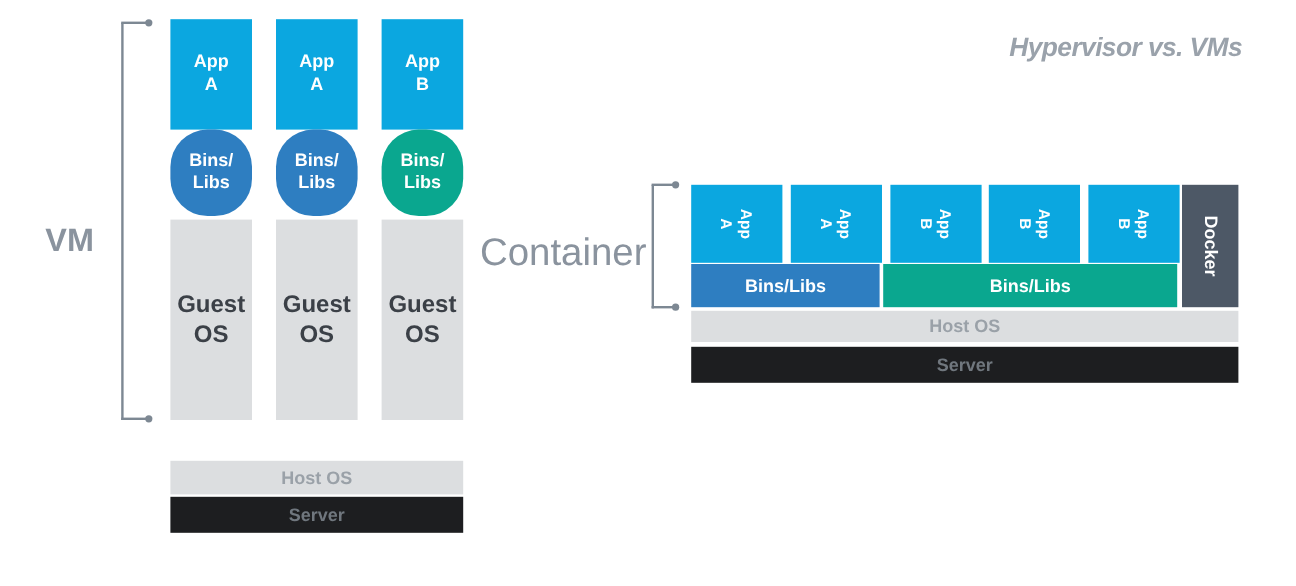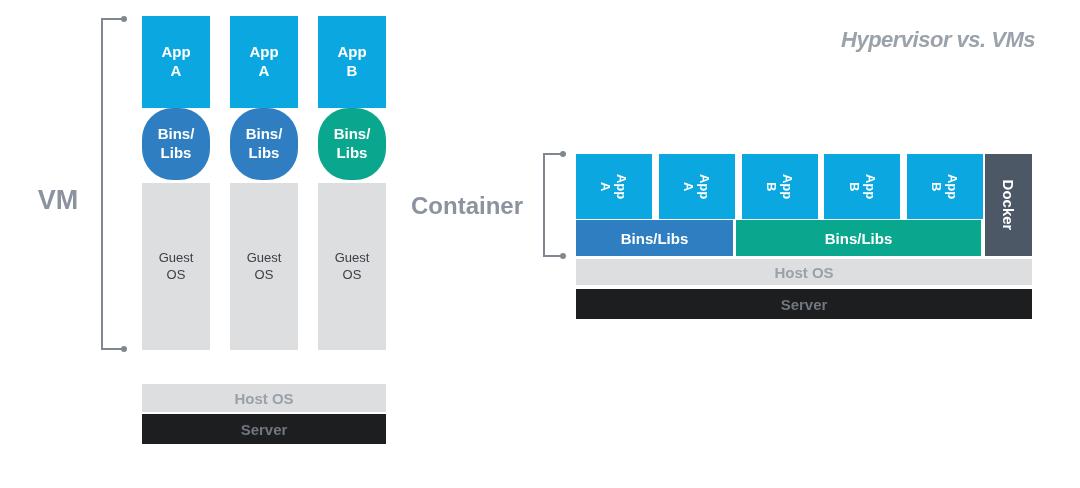--- a/index.html
+++ b/index.html
@@ -8,21 +8,21 @@
     font-family:"Liberation Sans", sans-serif; overflow:hidden;
   }
   .abs { position:absolute; }
 
   
   .vm-cols { left:142px; top:16px; width:244px; display:flex; justify-content:space-between; }
   .vm-col  { width:68px; display:flex; flex-direction:column; }
   .cellc   { display:flex; align-items:center; justify-content:center; text-align:center; }
   .vm-app  { height:92px; color:#fff; font-weight:bold; font-size:15px; line-height:1.25; }
   .vm-bins { height:72px; color:#fff; font-weight:bold; font-size:15px; line-height:1.25;border-radius:31px; }
-  .vm-guest{ height:167px; margin-top:3px; font-weight:normal; font-size:13px; line-height:1.25;justify-content:center; }
+  .vm-guest{ height:167px; margin-top:3px; font-weight:bold; font-size:20px; line-height:1.25;justify-content:center; }
   .two-line span { display:block; }
 
   .vm-band { left:142px; width:244px; font-weight:bold; font-size:15px; }
   .band-hyper { top:352px; height:29px; }
   .band-host-l{ top:384px; height:28px; }
   .band-srv-l { top:414px; height:30px; }
 
   
   .ct-apps { left:576px; top:154px; width:407px; display:flex; justify-content:space-between; }
   .ct-app  { width:76px; height:65px; }
@@ -32,21 +32,21 @@
   .ct-bins-band { color:#fff; font-weight:bold; font-size:15px; }
   .ct-bins-blue { width:157px; }
   .ct-bins-teal { width:245px; }
   .ct-docker { left:985px; top:154px; width:47px; height:102px; }
   .ct-docker .rot90 { font-size:15px; }
   .ct-host { left:576px; top:259px; width:456px; height:26px; font-weight:bold; font-size:15px; }
   .ct-srv  { left:576px; top:289px; width:456px; height:30px; font-weight:bold; font-size:15px; }
 
   
   .vm-label        { left:18px;  top:185px; width:80px;  text-align:center; font-size:27px; font-weight:bold; }
-  .container-label { left:400px; top:192px; width:134px; text-align:center; font-size:24px; font-weight:bold; }
+  .container-label { left:400px; top:192px; width:134px; text-align:center; font-size:32px; font-weight:normal; }
   .diagram-title   { right:45px; top:27px; font-size:22px; font-style:italic; font-weight:bold;
                      letter-spacing:-0.5px; }
 
   
   .line { position:absolute; }
   .dot  { position:absolute; width:6px; height:6px; border-radius:50%; }
   .bl-v   { left:101px; top:19px;  width:2px;  height:331px; }
   .bl-top { left:101px; top:18px;  width:23px; height:2px; }
   .bl-bot { left:101px; top:348px; width:23px; height:2px; }
   .bl-dot-t { left:121px; top:16px; }

